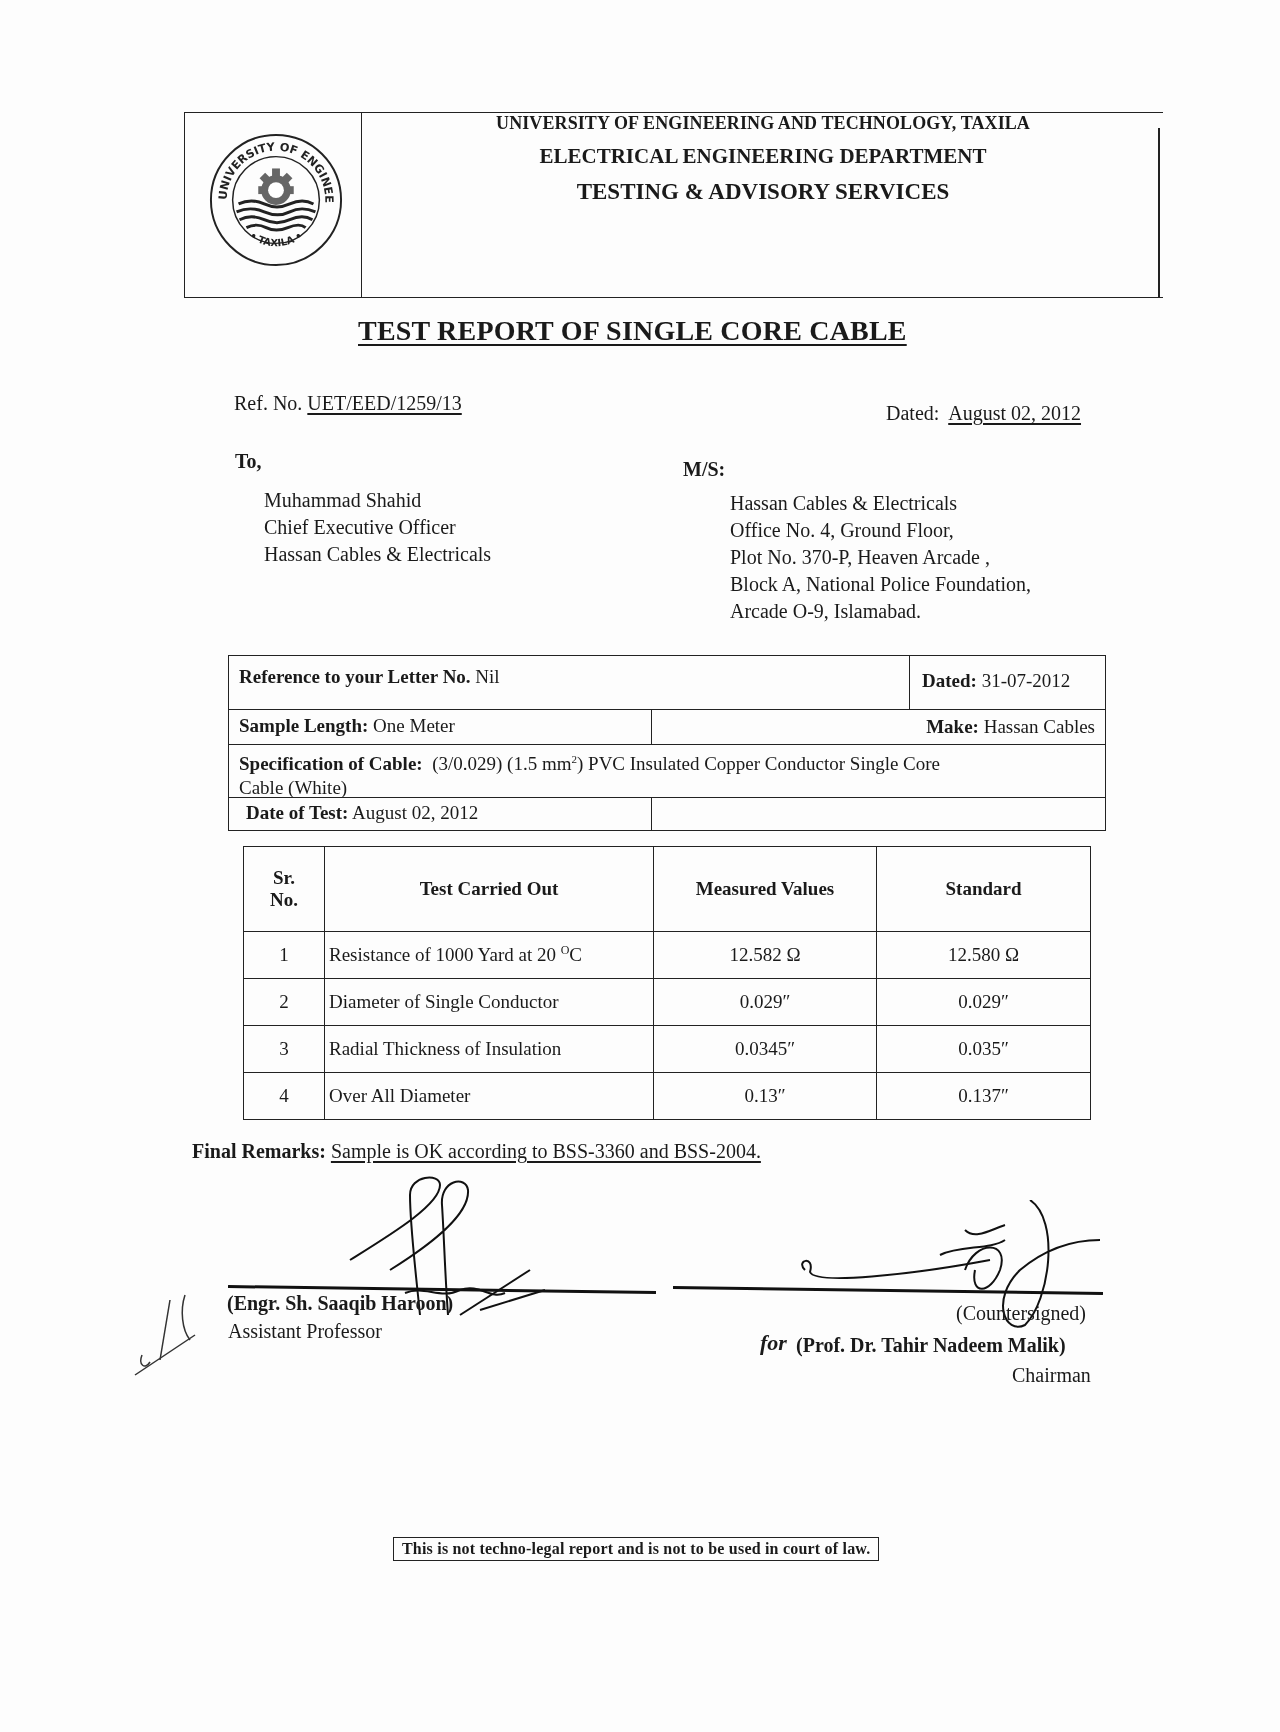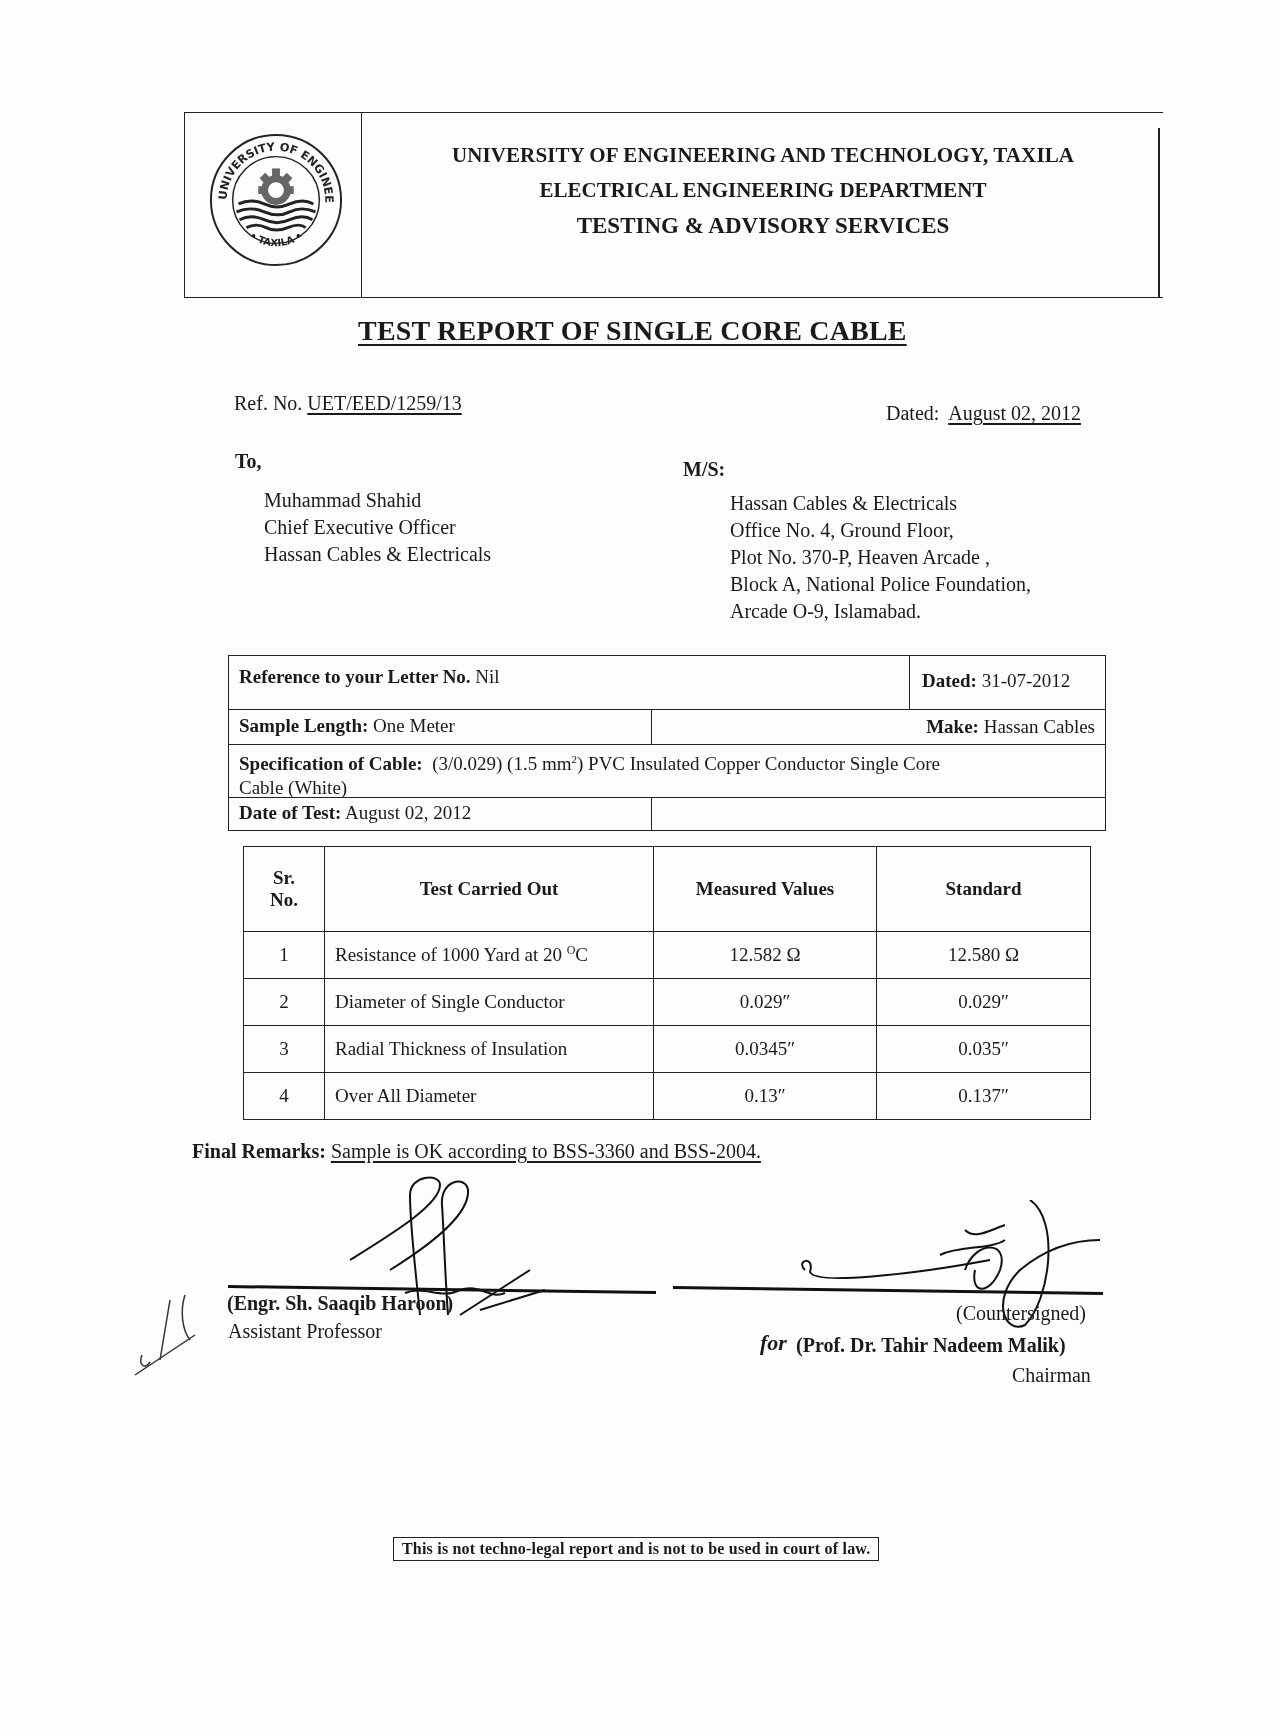--- a/index.html
+++ b/index.html
@@ -8,21 +8,21 @@
     font-family: "Liberation Serif", "DejaVu Serif", serif; color: #1a1a1a;
   }
   .abs { position: absolute; }
 
   
   .hdr { left: 184px; top: 112px; width: 978px; height: 184px; border: 1.5px solid #222; border-right: none; }
   .hdr-r { left: 1158px; top: 128px; width: 2px; height: 170px; background: #222; }
   .hdr-logo-cell { position: absolute; left: 0; top: 0; width: 176px; height: 100%; border-right: 1.5px solid #222; }
   .logo { position: absolute; left: 22px; top: 18px; width: 138px; height: 138px; }
   .hdr-lines { position: absolute; left: 178px; right: 0; top: 0; bottom: 0; text-align: center; font-weight: bold; }
-  .hl1 { font-size: 21px; margin-top: 30px; letter-spacing: 0.1px; }
+  .hl1 { font-size: 18px; letter-spacing: 0.1px; }
   .hl2 { font-size: 21px; margin-top: 10px; }
   .hl3 { font-size: 23px; margin-top: 10px; text-align: center; }
 
   .title { left: 358px; top: 315px; font-size: 28px; font-weight: bold; text-decoration: underline; text-underline-offset: 4px; letter-spacing: 0.2px; }
 
   .body-text { font-size: 20px; }
   .ul { text-decoration: underline; text-underline-offset: 3px; }
   .b { font-weight: bold; }
   .lines div { line-height: 27px; }
 
@@ -31,21 +31,21 @@
   .info .row { position: relative; border-bottom: 1.5px solid #222; }
   .info .row:last-child { border-bottom: none; }
   .info .cell { position: absolute; top: 0; bottom: 0; }
 
   
   table.res { position: absolute; left: 243px; top: 846px; width: 848px; border-collapse: collapse; font-size: 19px; }
   table.res th, table.res td { border: 1.5px solid #222; }
   table.res th { font-weight: bold; height: 82px; font-size: 19px; }
   table.res td { height: 44px; }
   .c { text-align: center; }
-  .l { text-align: left; padding-left: 10px; }
+  .l { text-align: left; padding-left: 4px; }
 
   .sigline { height: 3px; background: #111; }
   .footer-note { left: 393px; top: 1537px; border: 1.5px solid #222; padding: 2px 8px; font-size: 16px; font-weight: bold; letter-spacing: 0.2px; }
 </style>
 </head>
 <body>
 
 <div class="abs hdr">
   <div class="hdr-logo-cell">
     <svg class="logo" viewBox="0 0 140 140">
@@ -135,21 +135,21 @@
     </div>
   </div>
   <div class="row" style="height:52px;">
     <div class="cell" style="left:10px; top:2px; right:10px; line-height:24px;">
       <span class="b">Specification of Cable:</span>&nbsp;
       <span><span>(3/0.029) (1.5 mm</span><sup style="font-size:11px;">2</sup><span>) PVC Insulated Copper Conductor Single Core</span></span><br>
       <span>Cable (White)</span>
     </div>
   </div>
   <div class="row" style="height:32px;">
-    <div class="cell" style="left:10px; top:4px;">
+    <div class="cell" style="left:17px; top:4px;">
       <span class="b">Date of Test:</span>
       <span>August 02, 2012</span>
     </div>
     <div class="cell" style="left:422px; right:0; border-left:1.5px solid #222;"></div>
   </div>
 </div>
 
 <table class="res">
   <thead>
     <tr>

